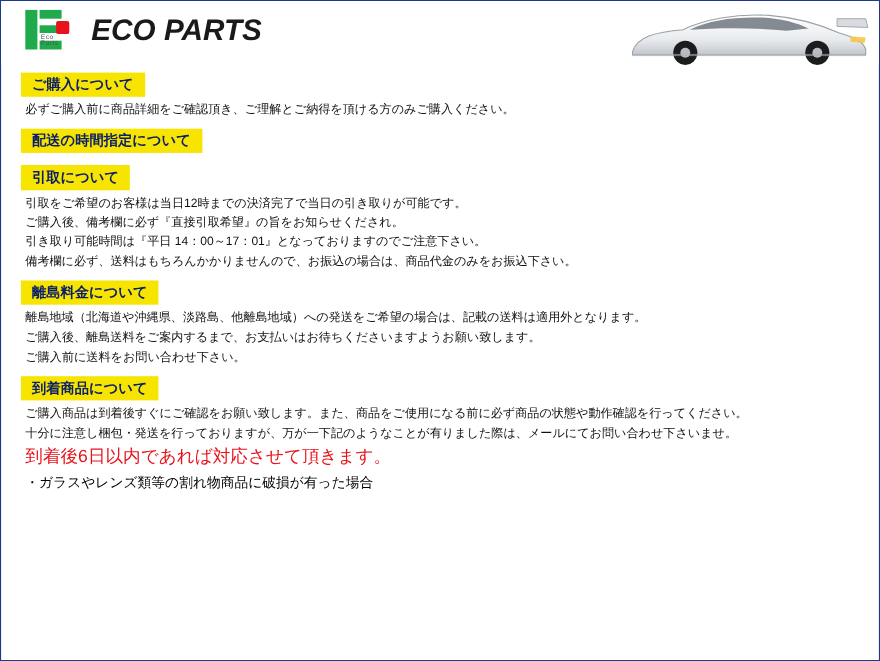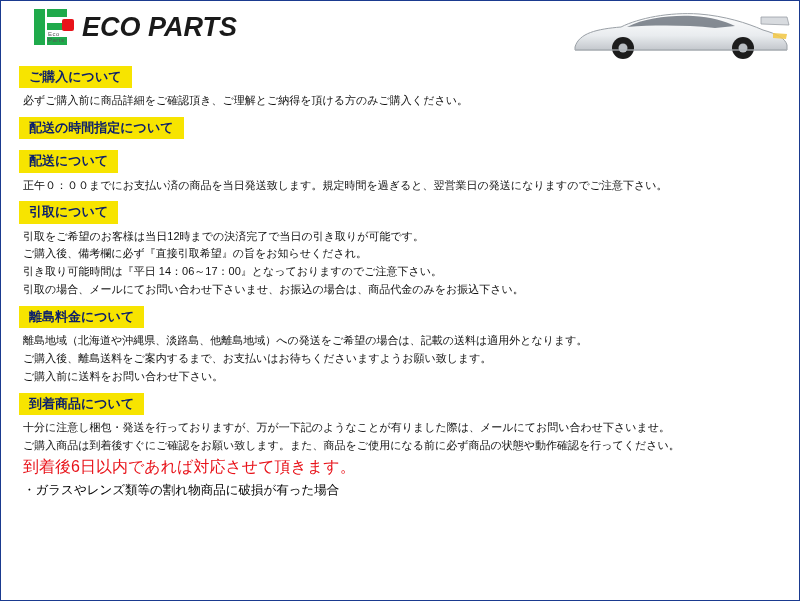--- a/index.html
+++ b/index.html
@@ -30,22 +30,21 @@
     padding: 0;
     overflow: hidden;
     background: #ffffff;
   }
   .logo-wrap {
     position: absolute;
     left: 22px;
     top: 8px;
     display: flex;
     align-items: center;
-    gap: 8px;
-    margin-left: 11px;
+    gap: 20px;
   }
   .logo-mark {
     position: relative;
     width: 40px;
     height: 36px;
   }
   .logo-mark .bar {
     position: absolute;
     background: #1faa4b;
   }
@@ -160,51 +159,45 @@
     <div class="bar-head">ご購入について</div>
     <div class="body-text">
       <p>必ずご購入前に商品詳細をご確認頂き、ご理解とご納得を頂ける方のみご購入ください。</p>
     </div>
   </div>
 
   <div class="section">
     <div class="bar-head">配送の時間指定について</div>
   </div>
 
-  <div class="section">
-    <div class="bar-head">配送について</div>
-    <div class="body-text">
-      <p>正午０：００までにお支払い済の商品を当日発送致します。規定時間を過ぎると、翌営業日の発送になりますのでご注意下さい。</p>
-    </div>
-  </div>
 
   <div class="section">
     <div class="bar-head">引取について</div>
     <div class="body-text">
       <p>引取をご希望のお客様は当日12時までの決済完了で当日の引き取りが可能です。</p>
       <p>ご購入後、備考欄に必ず『直接引取希望』の旨をお知らせくだされ。</p>
-      <p>引き取り可能時間は『平日 14：06～17：00』となっておりますのでご注意下さい。</p>
-      <p>引取の場合、メールにてお問い合わせ下さいませ、お振込の場合は、商品代金のみをお振込下さい。</p>
+      <p>引き取り可能時間は『平日 14：00～17：01』となっておりますのでご注意下さい。</p>
+      <p>備考欄に必ず、送料はもちろんかかりませんので、お振込の場合は、商品代金のみをお振込下さい。</p>
     </div>
   </div>
 
   <div class="section">
     <div class="bar-head">離島料金について</div>
     <div class="body-text">
       <p>離島地域（北海道や沖縄県、淡路島、他離島地域）への発送をご希望の場合は、記載の送料は適用外となります。</p>
       <p>ご購入後、離島送料をご案内するまで、お支払いはお待ちくださいますようお願い致します。</p>
       <p>ご購入前に送料をお問い合わせ下さい。</p>
     </div>
   </div>
 
   <div class="section">
     <div class="bar-head">到着商品について</div>
     <div class="body-text">
+      <p>ご購入商品は到着後すぐにご確認をお願い致します。また、商品をご使用になる前に必ず商品の状態や動作確認を行ってください。</p>
       <p>十分に注意し梱包・発送を行っておりますが、万が一下記のようなことが有りました際は、メールにてお問い合わせ下さいませ。</p>
-      <p>ご購入商品は到着後すぐにご確認をお願い致します。また、商品をご使用になる前に必ず商品の状態や動作確認を行ってください。</p>
     </div>
     <div class="red-line">到着後6日以内であれば対応させて頂きます。</div>
     <div class="bullets">
       <div>・ガラスやレンズ類等の割れ物商品に破損が有った場合</div>
 
     </div>
     
     
     
     

